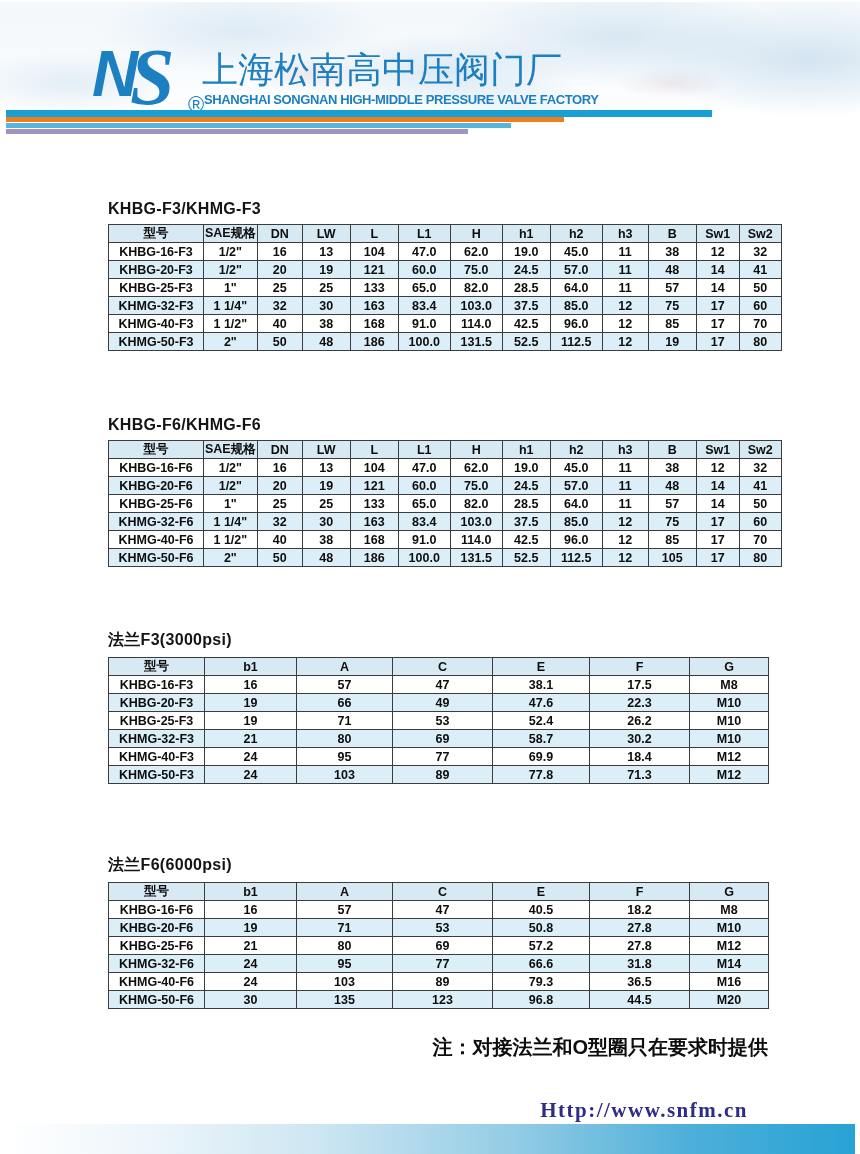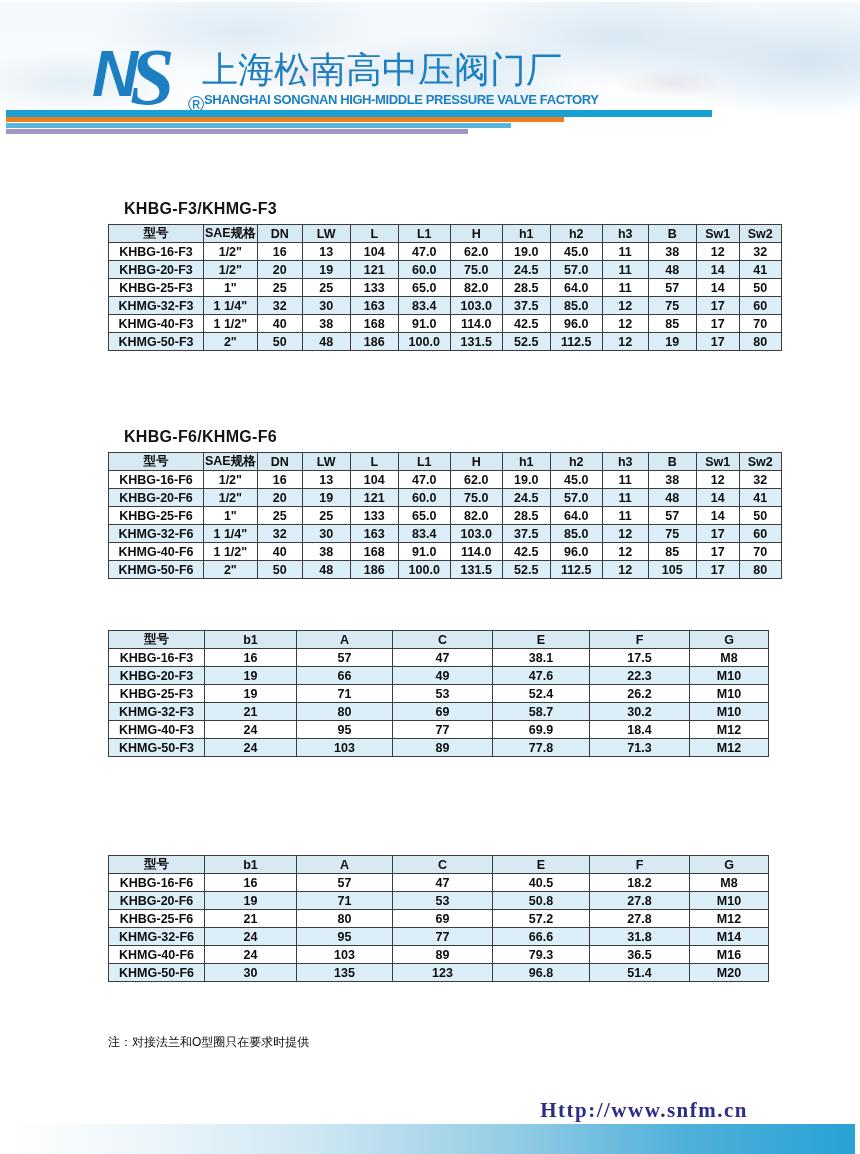--- a/index.html
+++ b/index.html
@@ -29,39 +29,39 @@
     font-size:36px; font-weight:normal; color:#1b7fc2; white-space:nowrap;
   }
   .title-en{
     position:absolute; left:204px; top:92px;
     font-size:13px; font-weight:bold; letter-spacing:-0.4px;
     color:#1b7fc2; white-space:nowrap;
   }
 
   
   .tbl-section{position:absolute; left:108px;}
-  .sec-0{top:200px;} .sec-1{top:428px;} .sec-2{top:630px;} .sec-3{top:855px;}
+  .sec-0{top:200px;} .sec-1{top:416px;} .sec-2{top:630px;} .sec-3{top:855px;}
   .tbl-title{
-    margin:0 0 6px 16px; font-size:16px; font-weight:bold; color:#141414;
+    margin:0 0 6px 0; font-size:16px; font-weight:bold; color:#141414;
     letter-spacing:.3px;
   }
   table.spec{border-collapse:collapse; table-layout:fixed; border:1.5px solid #2e2e2e;}
   table.spec th, table.spec td{
     border:1px solid #3c3c3c; height:17px; padding:0 1px;
     text-align:center; vertical-align:middle;
     font-size:12.5px; font-weight:bold; color:#0d0d0d;
     white-space:nowrap; overflow:hidden;
   }
   table.spec thead th{background:#d7e9f3;}
   table.spec tbody tr:nth-child(even) td{background:#dceef7;}
 
   
   .footnote{
     position:absolute; left:108px; top:1034px; width:660px;
-    text-align:left; font-size:12px; font-weight:normal; color:#0d0d0d;
+    text-align:right; font-size:20px; font-weight:bold; color:#0d0d0d;
   }
 
   
   .site-url{
     position:absolute; left:0; top:1098px; width:748px; text-align:right;
     font-family:"Liberation Serif", serif; font-weight:bold;
     font-size:21px; letter-spacing:1.5px; color:#2e2c87; white-space:nowrap;
   }
   .page-badge{
     position:absolute; left:770px; top:1104px; width:84px; height:23px;
@@ -354,20 +354,21 @@
             <td>12</td>
             <td>105</td>
             <td>17</td>
             <td>80</td>
           </tr>
         </tbody>
       </table>
   </section>
 
   <section class="tbl-section sec-2">
+    <h2 class="tbl-title">法兰F3(3000psi)</h2>
     <table class="spec">
         <colgroup>
           <col style="width: 96px;">
           <col style="width: 92px;">
           <col style="width: 96px;">
           <col style="width: 100px;">
           <col style="width: 97px;">
           <col style="width: 100px;">
           <col style="width: 79px;">
         </colgroup>
@@ -435,20 +436,21 @@
             <td>89</td>
             <td>77.8</td>
             <td>71.3</td>
             <td>M12</td>
           </tr>
         </tbody>
       </table>
   </section>
 
   <section class="tbl-section sec-3">
+    <h2 class="tbl-title">法兰F6(6000psi)</h2>
     <table class="spec">
         <colgroup>
           <col style="width: 96px;">
           <col style="width: 92px;">
           <col style="width: 96px;">
           <col style="width: 100px;">
           <col style="width: 97px;">
           <col style="width: 100px;">
           <col style="width: 79px;">
         </colgroup>
@@ -508,21 +510,21 @@
             <td>79.3</td>
             <td>36.5</td>
             <td>M16</td>
           </tr>
           <tr>
             <td>KHMG-50-F6</td>
             <td>30</td>
             <td>135</td>
             <td>123</td>
             <td>96.8</td>
-            <td>51.4</td>
+            <td>44.5</td>
             <td>M20</td>
           </tr>
         </tbody>
       </table>
   </section>
 
   <div class="footnote">注：对接法兰和O型圈只在要求时提供</div>
 
   <footer>
     <div class="site-url">Http://www.snfm.cn</div>

